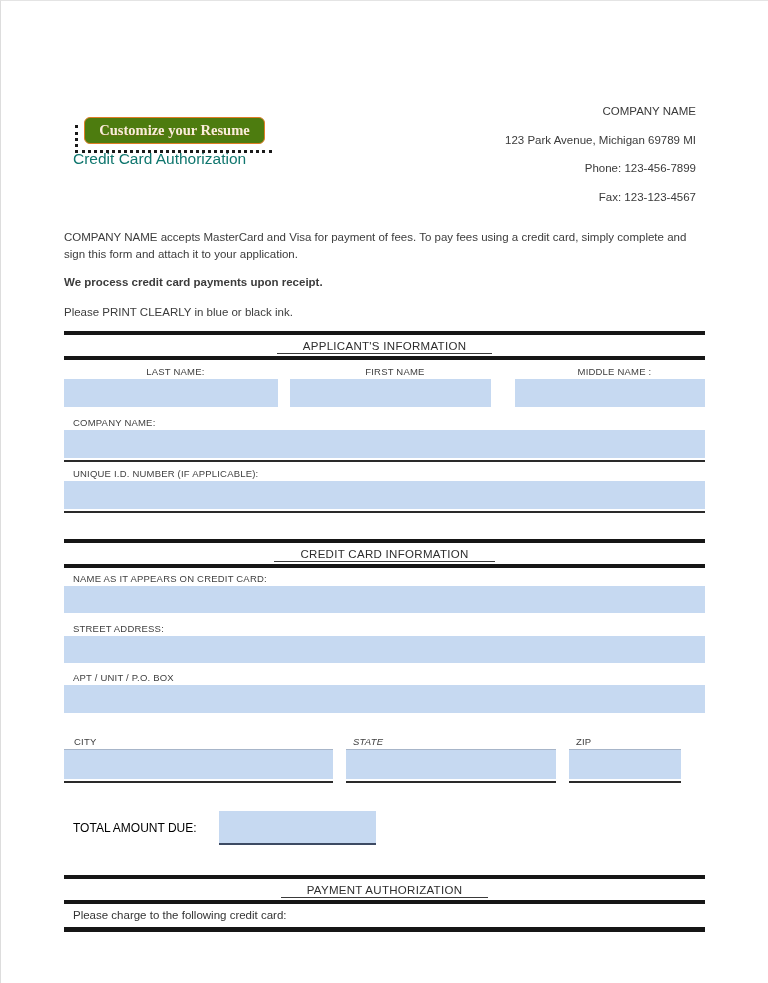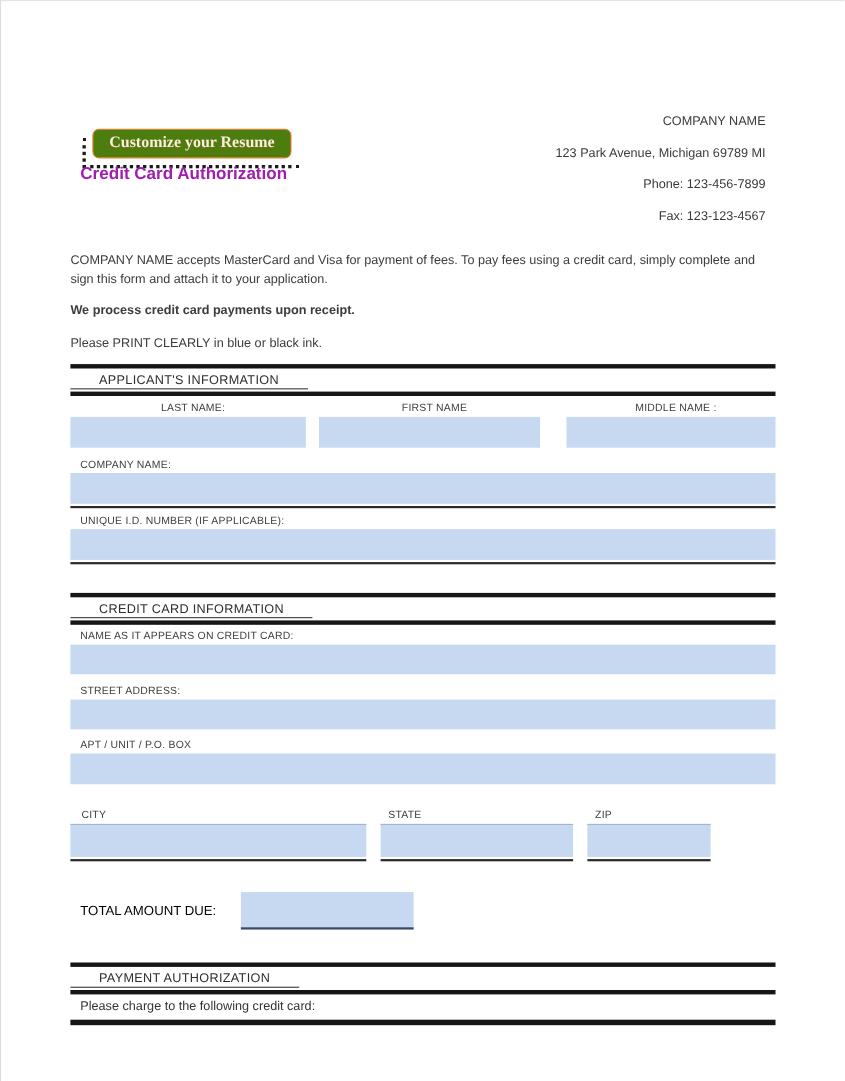--- a/index.html
+++ b/index.html
@@ -17,33 +17,33 @@
     position:absolute;left:11px;top:124px;width:194px;height:25px;
     border-left:3px dotted #1a1a1a;border-bottom:3px dotted #1a1a1a;
   }
   .promo-button{
     position:absolute;left:20px;top:116px;width:181px;height:27px;
     background:#4d7c0f;border:1px solid #df7d26;border-radius:6px;
     color:#f8eedb;font-family:"Liberation Serif",serif;font-weight:bold;
     font-size:14.5px;text-align:center;line-height:25px;box-sizing:border-box;
     cursor:pointer;text-shadow:0 1px 0 rgba(160,90,10,.35);
   }
-  .page-title{position:absolute;left:9px;top:149px;font-size:15.5px;font-weight:bold;color:#a21caf;}
+  .page-title{position:absolute;left:9px;top:149px;font-size:15.5px;font-weight:normal;color:#0f766e;}
   .company-block{position:absolute;right:9px;top:96px;text-align:right;font-size:11.5px;color:#3a3a3a;line-height:28.5px;white-space:nowrap;}
 
   
   .intro p{margin:0;font-size:11.5px;line-height:16.5px;color:#3c3c3c;}
   .intro .p1{margin-top:0;}
   .intro .p2{margin-top:12px;font-weight:bold;}
   .intro .p3{margin-top:13px;}
 
   
   .sec{margin-top:11px;}
   .sec-bar{height:4px;background:#161616;}
-  .sec-title-row{padding:1px 0 2px;}
+  .sec-title-row{text-align:center;padding:1px 0 2px;}
   .sec-title{display:inline-block;font-size:11.5px;color:#2e2e2e;letter-spacing:.3px;
     border-bottom:1px solid #3a3a3a;padding:0 26px 1px;}
 
   
   .flabel{font-size:9.5px;color:#404040;letter-spacing:.2px;padding-left:9px;height:13px;line-height:13px;white-space:nowrap;}
   .fbox{background:#c6d9f1;height:28px;margin-top:1px;}
   .row-names{display:flex;margin-top:5px;text-align:center;}
   .col-last{width:215px;}
   .col-first{width:202px;margin-left:12px;}
   .col-middle{width:191px;margin-left:24px;}
@@ -55,21 +55,21 @@
   .cc-name{margin-top:4px;}
   .cc-name .fbox{height:27px;}
   .cc-street{margin-top:9px;}
   .cc-street .fbox{height:27px;}
   .cc-apt{margin-top:8px;}
 
   .row-csz{display:flex;margin-top:22px;}
   .csz-col{border-bottom:2px solid #2a2a2a;padding-bottom:2px;}
   .csz-col .fbox{height:30px;border-top:1px solid #a7b5c9;box-sizing:border-box;}
   .col-city{width:269px;}
-  .col-state{width:175px;margin-left:13px;}
+  .col-state{width:210px;margin-left:13px;font-style:italic;}
   .col-zip{width:112px;margin-left:13px;}
   .col-city .flabel{padding-left:10px;}
   .col-state .flabel{padding-left:7px;}
   .col-zip .flabel{padding-left:7px;}
 
   .total-row{display:flex;align-items:center;margin-top:28px;}
   .total-label{font-size:12px;color:#000000;padding-left:9px;width:146px;}
   .total-box{width:157px;height:32px;background:#c6d9f1;border-bottom:2px solid #3d4a63;}
 
   .pay-instruction{margin-top:3px;font-size:11.5px;color:#333;padding-left:9px;line-height:16px;}

